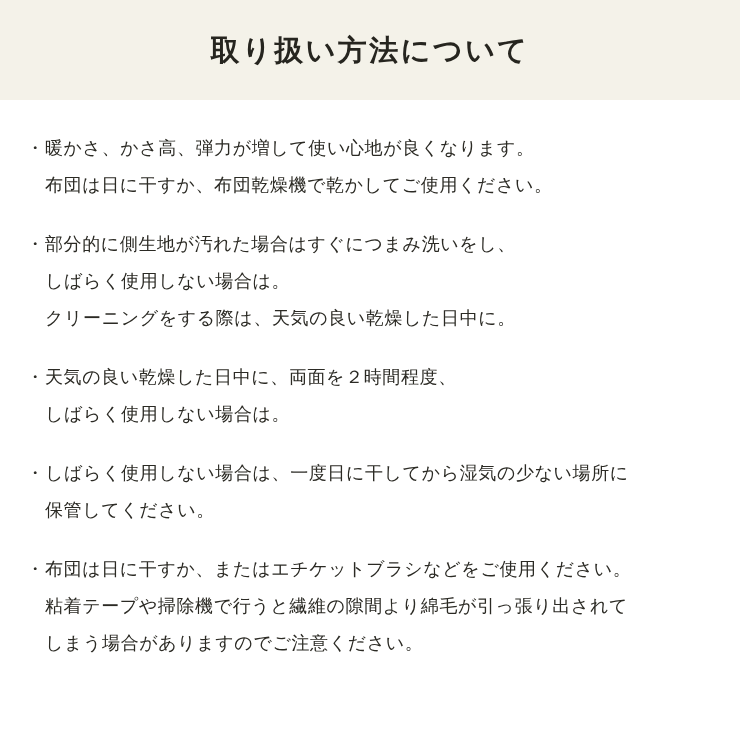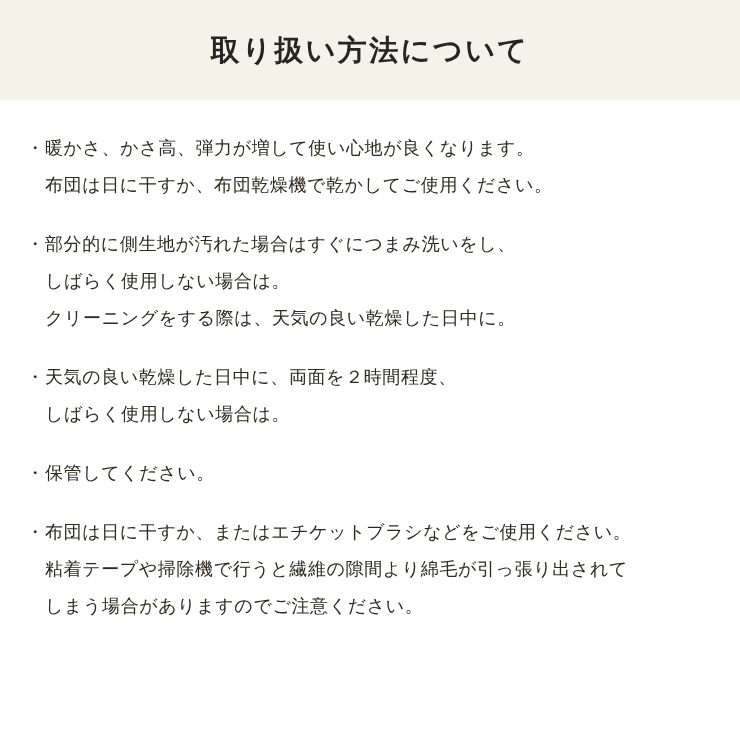--- a/index.html
+++ b/index.html
@@ -97,20 +97,21 @@
       <div class="bullet">・</div>
       <div class="note-lines">
         <div class="note-line">天気の良い乾燥した日中に、両面を２時間程度、</div>
         <div class="note-line">しばらく使用しない場合は。</div>
       </div>
     </div>
 
     <div class="note-item">
       <div class="bullet">・</div>
       <div class="note-lines">
+        <div class="note-line">しばらく使用しない場合は、一度日に干してから湿気の少ない場所に</div>
         <div class="note-line">保管してください。</div>
       </div>
     </div>
 
     <div class="note-item">
       <div class="bullet">・</div>
       <div class="note-lines">
         <div class="note-line">布団は日に干すか、またはエチケットブラシなどをご使用ください。</div>
         <div class="note-line">粘着テープや掃除機で行うと繊維の隙間より綿毛が引っ張り出されて</div>
         <div class="note-line">しまう場合がありますのでご注意ください。</div>

